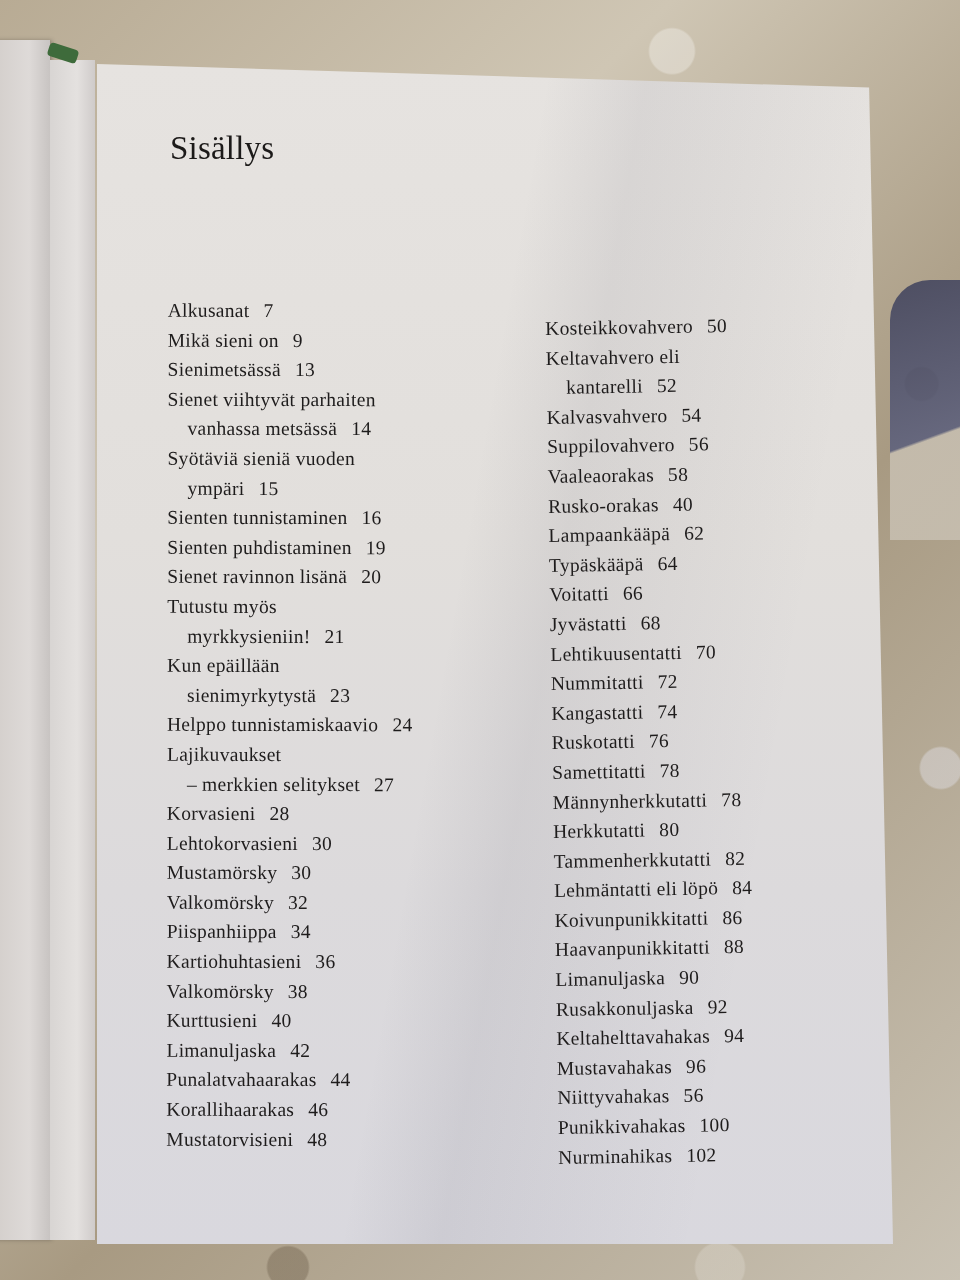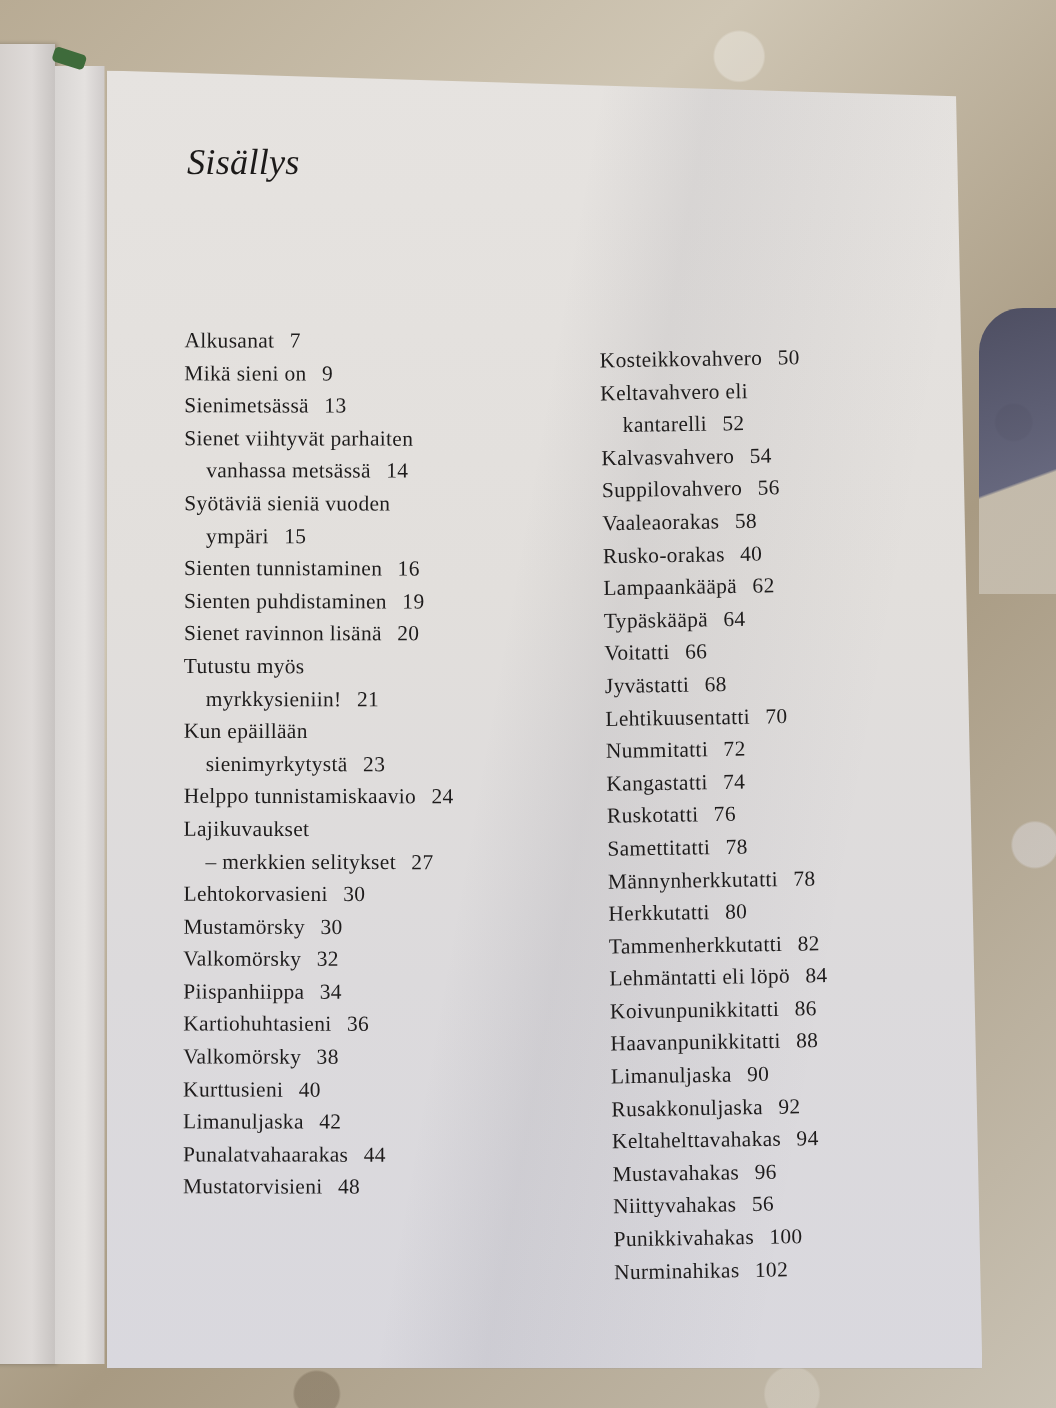--- a/index.html
+++ b/index.html
@@ -64,48 +64,50 @@
 <body>
 
 <div class="carpet-tex"></div>
 <div class="left-page"></div>
 <div class="left-edge"></div>
 <div class="green-tab"></div>
 <div class="right-decor"></div>
 
 <div class="page">
   <div class="page-shade"></div>
-  <h1 class="title" style="margin:0;font-weight:normal;font-style:italic;">Sisällys</h1>
+  <h1 class="title" style="margin:0;font-weight:normal;">Sisällys</h1>
   <ul class="col left" id="col-left">
       <li><span>Alkusanat</span><span class="pg">7</span></li>
       <li><span>Mikä sieni on</span><span class="pg">9</span></li>
       <li><span>Sienimetsässä</span><span class="pg">13</span></li>
       <li><span>Sienet viihtyvät parhaiten</span></li>
       <li><span class="cont">vanhassa metsässä</span><span class="pg">14</span></li>
       <li><span>Syötäviä sieniä vuoden</span></li>
       <li><span class="cont">ympäri</span><span class="pg">15</span></li>
       <li><span>Sienten tunnistaminen</span><span class="pg">16</span></li>
       <li><span>Sienten puhdistaminen</span><span class="pg">19</span></li>
       <li><span>Sienet ravinnon lisänä</span><span class="pg">20</span></li>
       <li><span>Tutustu myös</span></li>
       <li><span class="cont">myrkkysieniin!</span><span class="pg">21</span></li>
       <li><span>Kun epäillään</span></li>
       <li><span class="cont">sienimyrkytystä</span><span class="pg">23</span></li>
       <li><span>Helppo tunnistamiskaavio</span><span class="pg">24</span></li>
       <li><span>Lajikuvaukset</span></li>
       <li><span class="cont">– merkkien selitykset</span><span class="pg">27</span></li>
+      <li><span>Korvasieni</span><span class="pg">28</span></li>
       <li><span>Lehtokorvasieni</span><span class="pg">30</span></li>
       <li><span>Mustamörsky</span><span class="pg">30</span></li>
       <li><span>Valkomörsky</span><span class="pg">32</span></li>
       <li><span>Piispanhiippa</span><span class="pg">34</span></li>
       <li><span>Kartiohuhtasieni</span><span class="pg">36</span></li>
       <li><span>Valkomörsky</span><span class="pg">38</span></li>
       <li><span>Kurttusieni</span><span class="pg">40</span></li>
       <li><span>Limanuljaska</span><span class="pg">42</span></li>
       <li><span>Punalatvahaarakas</span><span class="pg">44</span></li>
+      <li><span>Korallihaarakas</span><span class="pg">46</span></li>
       <li><span>Mustatorvisieni</span><span class="pg">48</span></li>
     </ul>
   <ul class="col right" id="col-right">
       <li><span>Kosteikkovahvero</span><span class="pg">50</span></li>
       <li><span>Keltavahvero eli</span></li>
       <li><span class="cont">kantarelli</span><span class="pg">52</span></li>
       <li><span>Kalvasvahvero</span><span class="pg">54</span></li>
       <li><span>Suppilovahvero</span><span class="pg">56</span></li>
       <li><span>Vaaleaorakas</span><span class="pg">58</span></li>
       <li><span>Rusko-orakas</span><span class="pg">40</span></li>

